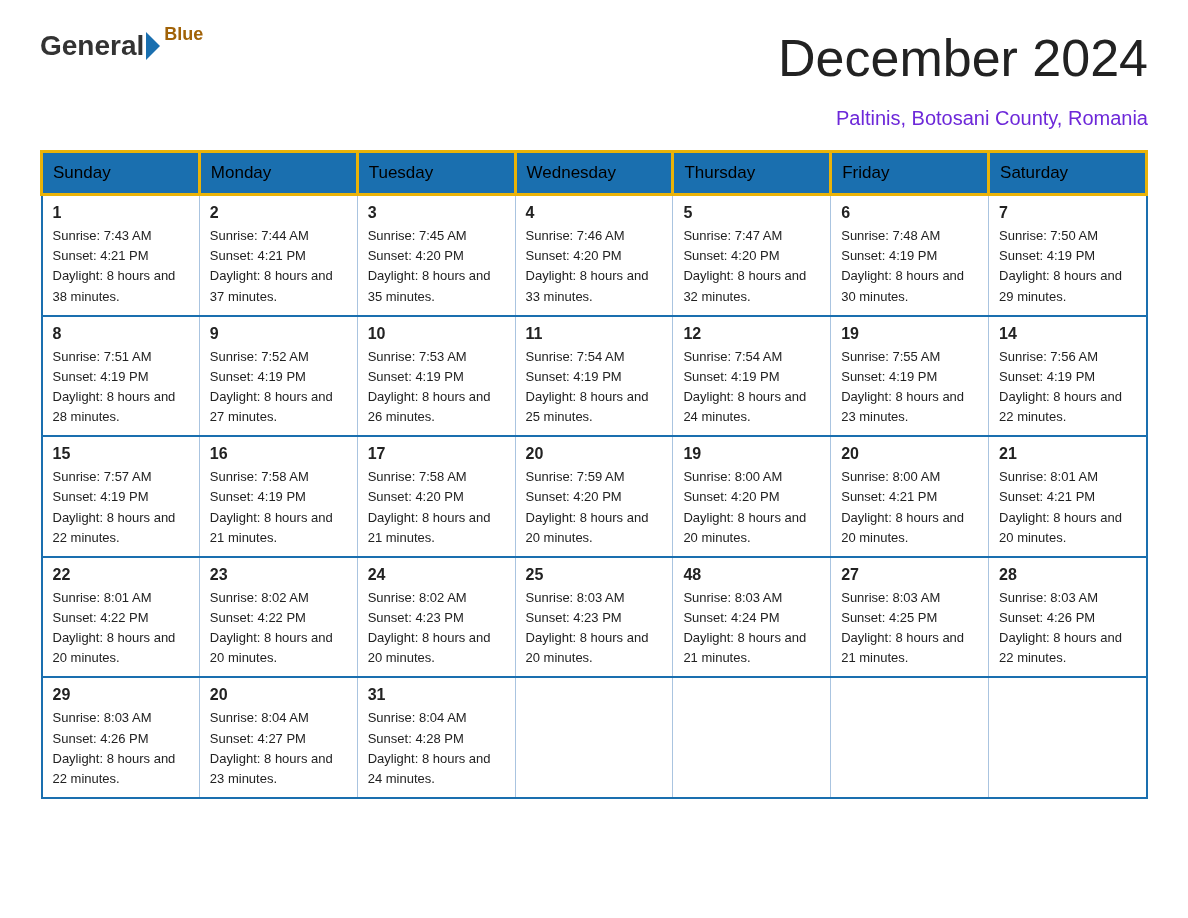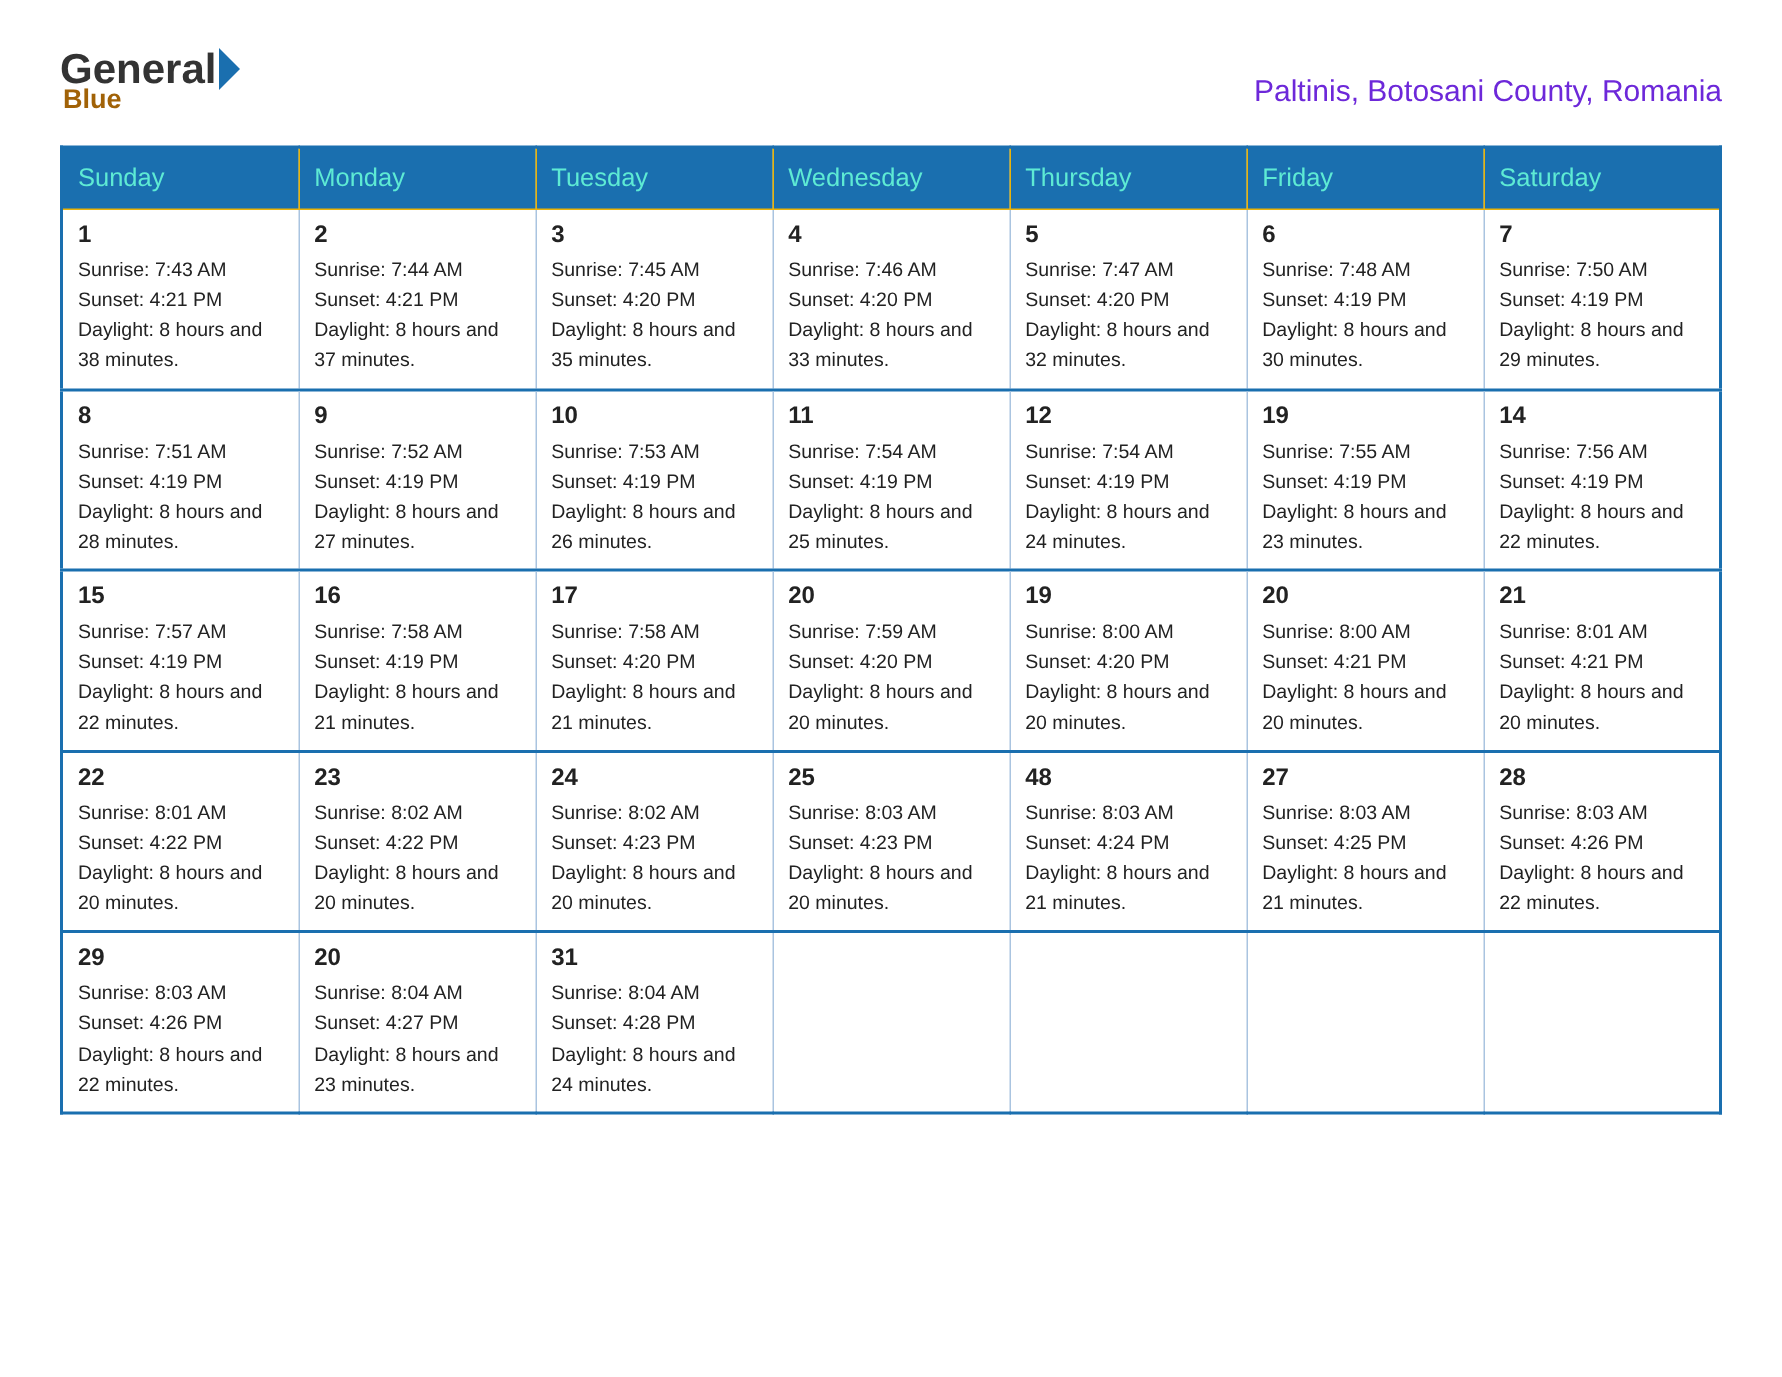--- a/index.html
+++ b/index.html
@@ -11,21 +11,21 @@
       min-height: 918px;
     }
     .header {
       display: flex;
       justify-content: space-between;
       align-items: flex-start;
       margin-bottom: 20px;
     }
     .logo {
       display: flex;
-      flex-direction: column;
+      flex-direction: row;
       align-items: flex-start;
     }
     .logo-text {
       display: flex;
       align-items: center;
       font-size: 28px;
       font-weight: bold;
       color: #333;
     }
     .logo-general { color: #333; }
@@ -60,26 +60,26 @@
       color: #6d28d9;
       margin-top: 20px;
     }
     .calendar {
       width: 100%;
       border-collapse: collapse;
       border: 2px solid #1a6faf;
     }
     .calendar th {
       background-color: #1a6faf;
-      color: #5eead4;
+      color: #000000;
       text-align: left;
       padding: 10px 10px;
       font-size: 17px;
       font-weight: normal;
-      border: 1px solid #eab308;
+      border: 3px solid #eab308;
       margin-left: 46px;
     }
     .calendar td {
       vertical-align: top;
       padding: 8px 10px;
       border: 1px solid #aac4e0;
       width: 14.28%;
       min-height: 90px;
       font-size: 13.5px;
       color: #222;
@@ -112,20 +112,21 @@
 
 <div class="header">
   <div class="logo">
     <div class="logo-text">
       <span class="logo-general">General</span>
       <span class="logo-triangle"></span>
     </div>
     <div class="logo-underline">Blue</div>
   </div>
   <div class="title-block">
+    <div class="month-year">December 2024</div>
     <div class="location">Paltinis, Botosani County, Romania</div>
   </div>
 </div>
 
 <table class="calendar">
   <thead>
     <tr>
       <th>Sunday</th>
       <th>Monday</th>
       <th>Tuesday</th>

